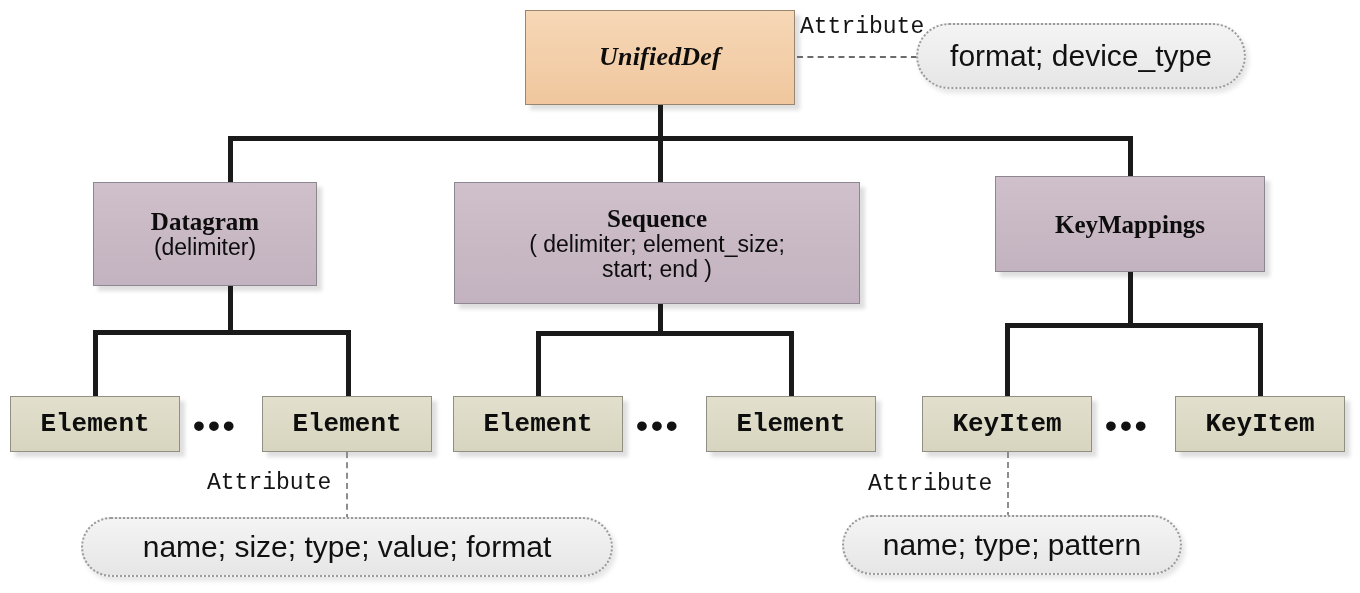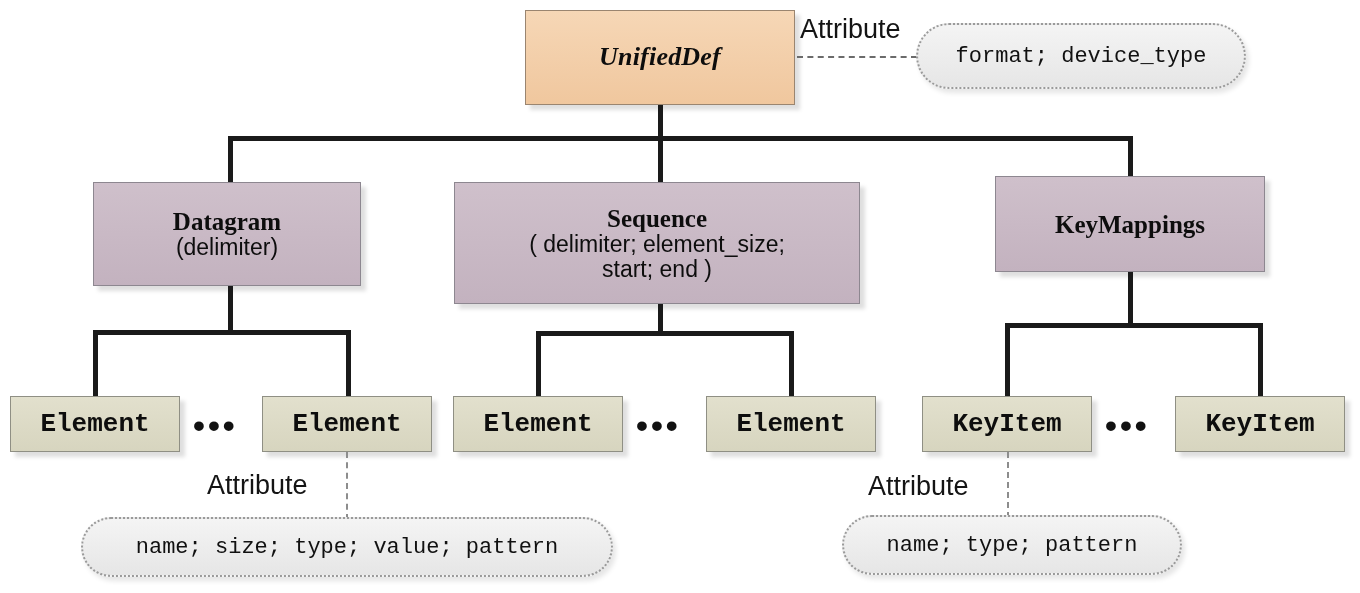--- a/index.html
+++ b/index.html
@@ -87,40 +87,40 @@
     font-weight: bold;
     font-size: 34px;
     letter-spacing: 3px;
     color: #111;
     line-height: 1;
   }
 
   
   .attr-label {
     position: absolute;
-    font-family: Liberation Sans, sans-serif;
-    font-size: 27px;
+    font-family: Liberation Mono, monospace;
+    font-size: 23px;
     color: #141414;
     white-space: nowrap;
     line-height: 1;
   }
 
   
   .pill {
     position: absolute;
     box-sizing: border-box;
     border: 2px dotted #9a9a9a;
     border-radius: 40px;
     background: linear-gradient(180deg,#f4f4f4 0%, #e6e6e6 100%);
     box-shadow: 3px 4px 5px rgba(0,0,0,0.10);
     display: flex;
     align-items: center;
     justify-content: center;
-    font-family: Liberation Mono, monospace;
-    font-size: 22px;
+    font-family: Liberation Sans, sans-serif;
+    font-size: 30px;
     color: #111;
     white-space: nowrap;
   }
 </style>
 </head>
 <body>
 
 <div id="canvas">
 
   <div class="node root" style="left:525px; top:10px; width:270px; height:95px;font-style:italic;">
@@ -130,21 +130,21 @@
   <div class="dashline horiz" style="left:797px; top:56px; width:120px;"></div>
   <div class="attr-label" style="left:800px; top:16px;">Attribute</div>
   <div class="pill" style="left:916px; top:23px; width:330px; height:66px;">format; device_type</div>
 
   <div class="vline" style="left:658px; top:105px; height:35px;"></div>
   <div class="hline" style="left:228px; top:136px; width:905px;"></div>
   <div class="vline" style="left:228px; top:136px; height:46px;"></div>
   <div class="vline" style="left:658px; top:136px; height:46px;"></div>
   <div class="vline" style="left:1128px; top:136px; height:40px;"></div>
 
-  <div class="node mid" style="left:93px; top:182px; width:268px; height:104px;">
+  <div class="node mid" style="left:93px; top:182px; width:224px; height:104px;">
     <span class="title">Datagram</span>
     <span class="sub">(delimiter)</span>
   </div>
 
   <div class="node mid" style="left:454px; top:182px; width:406px; height:122px;">
     <span class="title">Sequence</span>
     <span class="sub">( delimiter; element_size;</span>
     <span class="sub">start; end )</span>
   </div>
 
@@ -170,21 +170,21 @@
   <div class="node leaf" style="left:10px; top:396px; width:170px; height:56px;">
     <span class="title">Element</span>
   </div>
   <div class="ellipsis" style="left:193px; top:408px;">•••</div>
   <div class="node leaf" style="left:262px; top:396px; width:170px; height:56px;">
     <span class="title">Element</span>
   </div>
 
   <div class="dashline" style="left:346px; top:452px; height:68px;"></div>
   <div class="attr-label" style="left:207px; top:472px;">Attribute</div>
-  <div class="pill" style="left:81px; top:517px; width:532px; height:60px;">name; size; type; value; pattern</div>
+  <div class="pill" style="left:81px; top:517px; width:532px; height:60px;">name; size; type; value; format</div>
 
   <div class="node leaf" style="left:453px; top:396px; width:170px; height:56px;">
     <span class="title">Element</span>
   </div>
   <div class="ellipsis" style="left:636px; top:408px;">•••</div>
   <div class="node leaf" style="left:706px; top:396px; width:170px; height:56px;">
     <span class="title">Element</span>
   </div>
 
   <div class="node leaf" style="left:922px; top:396px; width:170px; height:56px;">

